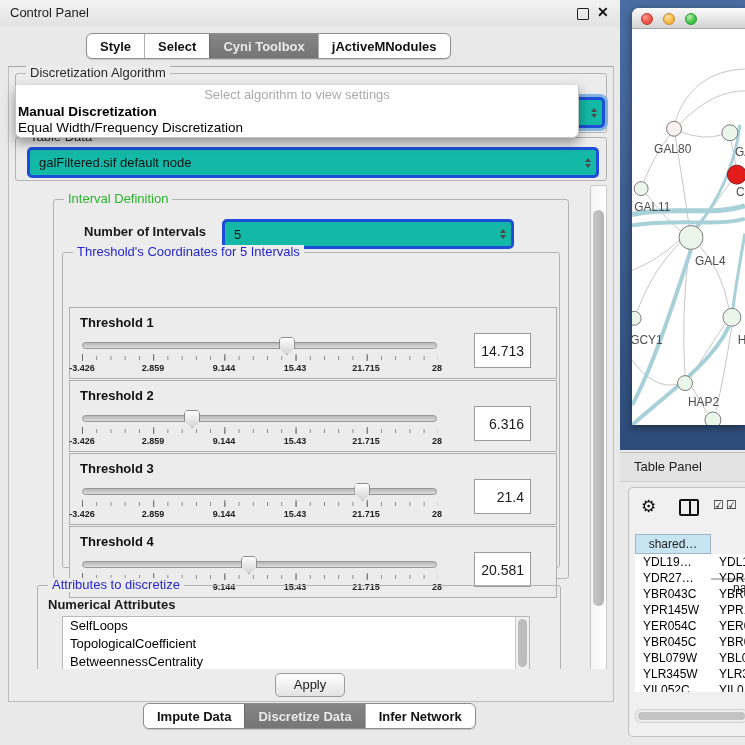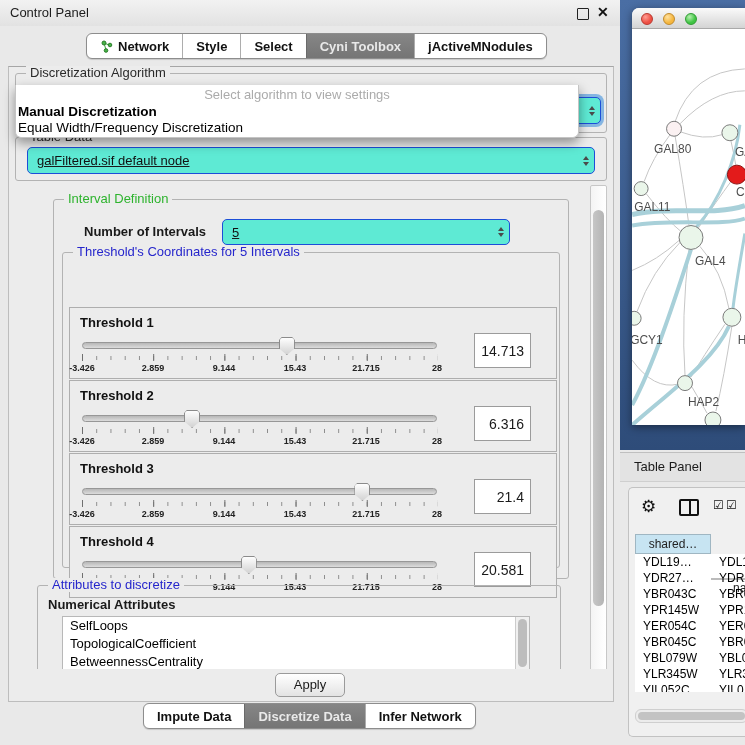--- a/index.html
+++ b/index.html
@@ -21,21 +21,21 @@
   .bottabs{left:143px;top:703px;}
 
   .content{left:8px;top:66px;width:604px;height:634px;background:#ececec;border:1px solid #bdbdbd;border-top-color:#a6a6a6;}
 
   .group{position:absolute;border:1px solid #b3b3b3;border-radius:3px;}
   .glabel{position:absolute;top:-8px;left:10px;background:#ececec;padding:0 4px;font-size:13px;line-height:14px;}
   .glabel.green{color:#2db32d;}
   .glabel.blue{color:#2626cc;}
   .glabel.dark{color:#2a2a2a;}
 
-  .combo{position:absolute;background:#5eead4;border:1px solid #1d4ed8;border-radius:5px;display:flex;align-items:center;text-decoration:underline;}
+  .combo{position:absolute;background:#14b8a6;border:3px solid #1d4ed8;border-radius:5px;display:flex;align-items:center;}
   .combo .ctext{flex:1;padding-left:9px;font-size:13px;color:#111;white-space:nowrap;overflow:hidden;}
   .stepper{width:16px;display:flex;flex-direction:column;align-items:center;justify-content:center;gap:2px;}
   .arr-up{width:0;height:0;border-left:3.5px solid transparent;border-right:3.5px solid transparent;border-bottom:4.5px solid #4a4a4a;}
   .arr-dn{width:0;height:0;border-left:3.5px solid transparent;border-right:3.5px solid transparent;border-top:4.5px solid #4a4a4a;}
   .focusring{box-shadow:0 0 0 3px rgba(106,168,224,.8);}
 
   .popup{position:absolute;background:#fff;border:1px solid #c4c4c4;border-top:none;border-radius:0 0 6px 6px;box-shadow:0 5px 12px rgba(0,0,0,.4);z-index:30;padding-top:2px;}
   .popup .ph{height:17px;text-align:center;color:#ababab;font-size:13px;}
   .popup .opt{height:16px;padding-left:2px;font-size:13.5px;color:#000;white-space:nowrap;}
   .popup .opt.b{font-weight:bold;}
@@ -96,30 +96,20 @@
 
 <div id="app">
 
   <div class="abs titlebar">
     <span class="ttl">Control Panel</span>
     <span class="float-ic"></span>
     <span class="close-ic">✕</span>
   </div>
 
   <div class="abs segtabs toptabs">
-    <div class="seg">
-      <svg width="13" height="13" viewBox="0 0 13 13">
-        <line x1="4" y1="3" x2="9" y2="5" stroke="#3aa23a" stroke-width="1"></line>
-        <line x1="4" y1="3" x2="6" y2="10" stroke="#3aa23a" stroke-width="1"></line>
-        <circle cx="4" cy="3" r="2" fill="#46b446" stroke="#2c7c2c"></circle>
-        <circle cx="10" cy="5" r="1.8" fill="#46b446" stroke="#2c7c2c"></circle>
-        <circle cx="6" cy="10.5" r="1.8" fill="#46b446" stroke="#2c7c2c"></circle>
-      </svg>
-      <span>Network</span>
-    </div>
     <div class="seg">
         <span>Style</span>
       </div>
     <div class="seg">
         <span>Select</span>
       </div>
     <div class="seg sel">
         <span>Cyni Toolbox</span>
       </div>
     <div class="seg">

